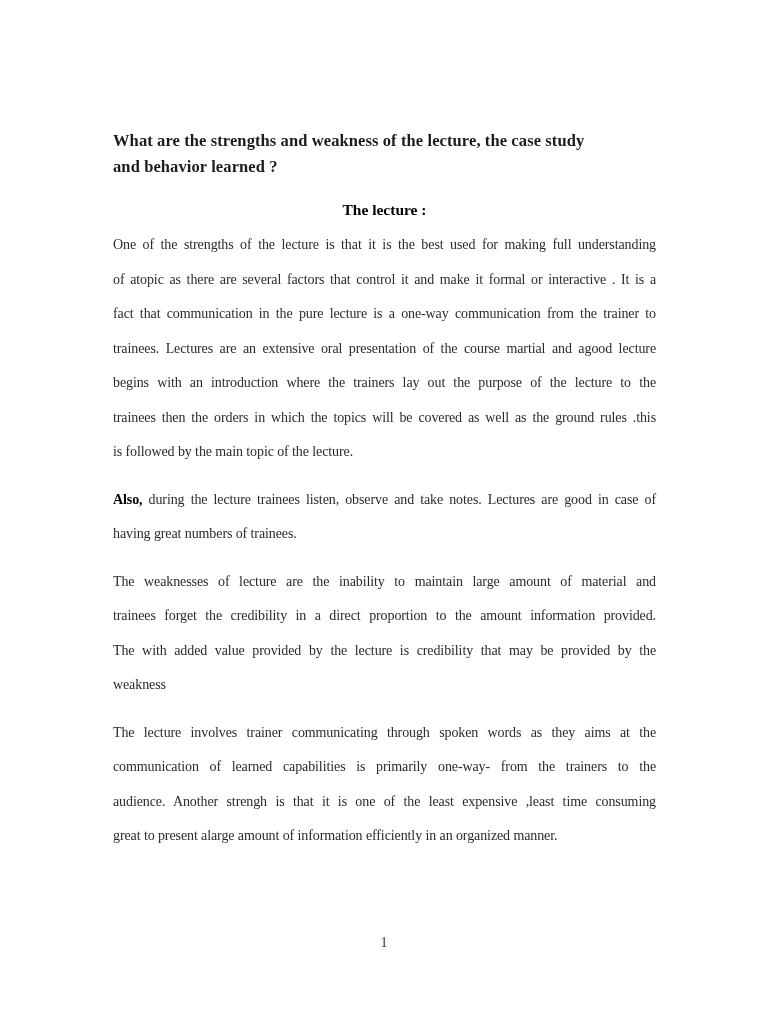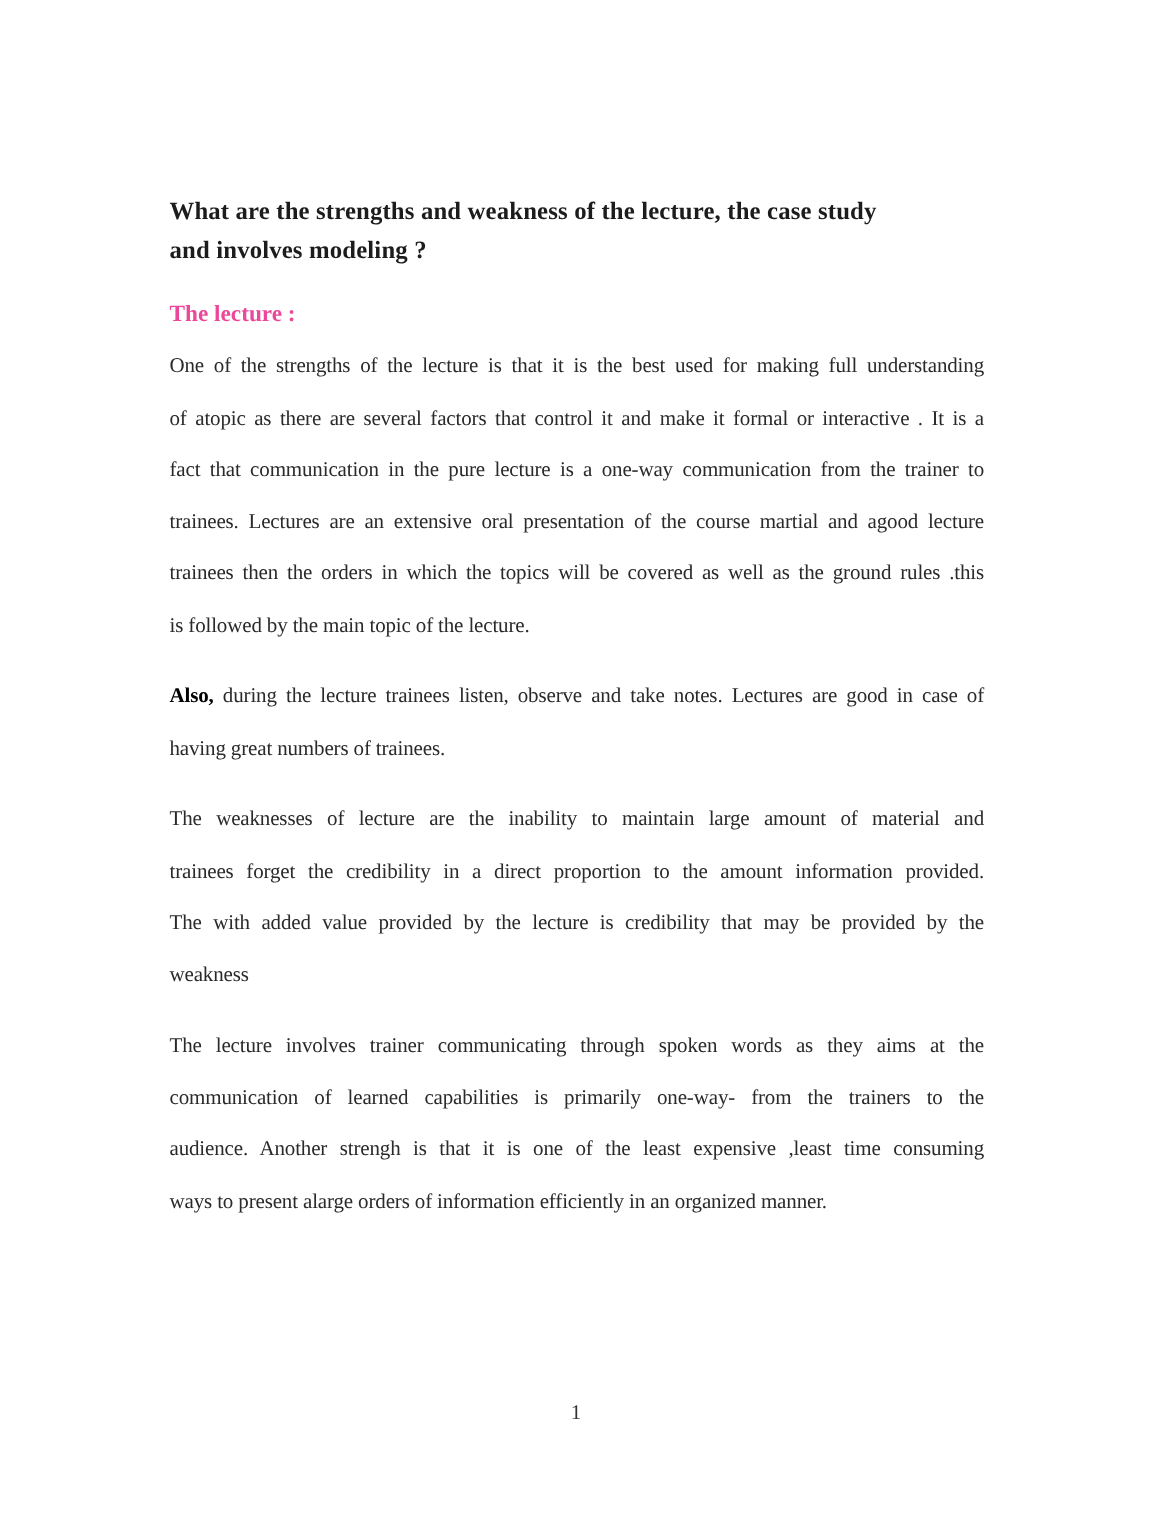--- a/index.html
+++ b/index.html
@@ -28,21 +28,22 @@
     color: #1c1c1c;
     letter-spacing: 0.1px;
   }
   .title-line { display: block; white-space: nowrap; }
   .heading {
     margin: 17px 0 0 0;
     font-family: "Liberation Serif", serif;
     font-weight: 700;
     font-size: 15.5px;
     line-height: 25px;
-    color: #ec4899;
+    color: #000000;
+    text-align: center;
   }
   .para {
     margin: 13px 0 0 0;
     font-size: 14px;
     line-height: 34.5px;
     letter-spacing: -0.1px;
     color: #2a2a2a;
   }
   .para.first { margin-top: 6px; }
   .line {
@@ -65,44 +66,45 @@
     color: #333333;
   }
 </style>
 </head>
 <body>
 
 <div class="page">
   <div class="content">
     <h1 class="title">
       <span class="title-line">What are the strengths and weakness of the lecture, the case study</span>
-      <span class="title-line">and involves modeling ?</span>
+      <span class="title-line">and behavior learned ?</span>
     </h1>
     <h2 class="heading">The lecture :</h2>
     <div id="paragraphs">
         <div class="para first">
           <div class="line">One of the  strengths of the lecture is that it is the best used for making full understanding</div>
           <div class="line">of atopic as there are several  factors that control it and make it formal or interactive . It is a</div>
           <div class="line">fact that communication in the pure lecture is a one-way communication from the trainer to</div>
           <div class="line">trainees. Lectures are an extensive oral presentation of the course martial and agood lecture</div>
+          <div class="line">begins with an introduction where the trainers lay out the purpose of the lecture to the</div>
           <div class="line">trainees then the orders in which the topics will be covered as well as the ground rules .this</div>
           <div class="line last">is followed by the main topic of the lecture.</div>
         </div>
         <div class="para">
           <div class="line"><b>Also,</b> during the lecture trainees listen, observe and take notes. Lectures are good in case of</div>
           <div class="line last">having great numbers of trainees.</div>
         </div>
         <div class="para">
           <div class="line">The weaknesses of lecture are the inability to maintain large amount of material and</div>
           <div class="line">trainees forget the credibility in a direct proportion to the amount information provided.</div>
           <div class="line">The with added value provided by the lecture is credibility that may be provided by the</div>
           <div class="line last">weakness</div>
         </div>
         <div class="para">
           <div class="line">The lecture involves trainer communicating through spoken words as they aims at the</div>
           <div class="line">communication of learned capabilities is primarily one-way- from the trainers to the</div>
           <div class="line">audience. Another strengh is that it is one of the least expensive ,least time consuming</div>
-          <div class="line last">ways to present alarge orders of information efficiently in an organized manner.</div>
+          <div class="line last">great to present alarge amount of information efficiently in an organized manner.</div>
         </div>
       </div>
   </div>
   <div class="page-number">1</div>
 </div>
 
 </body></html>

